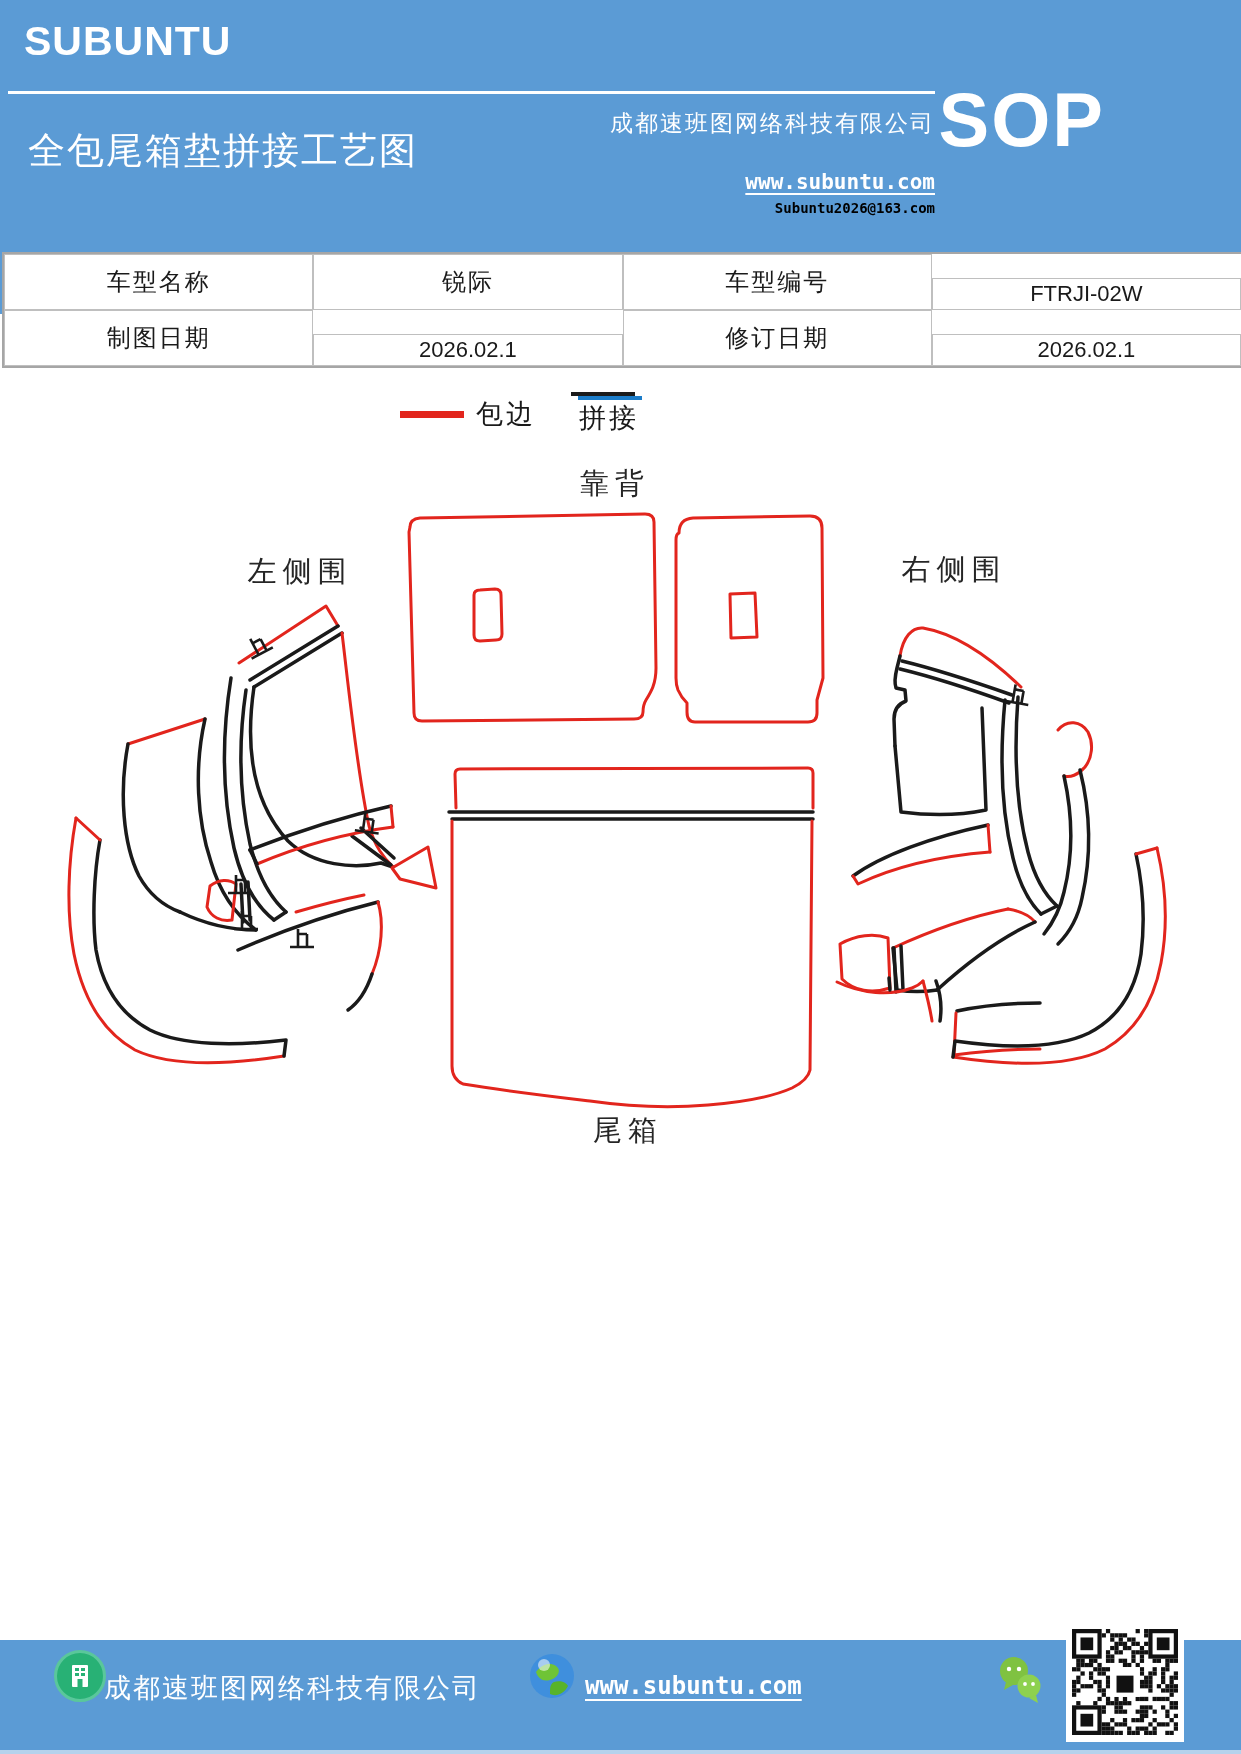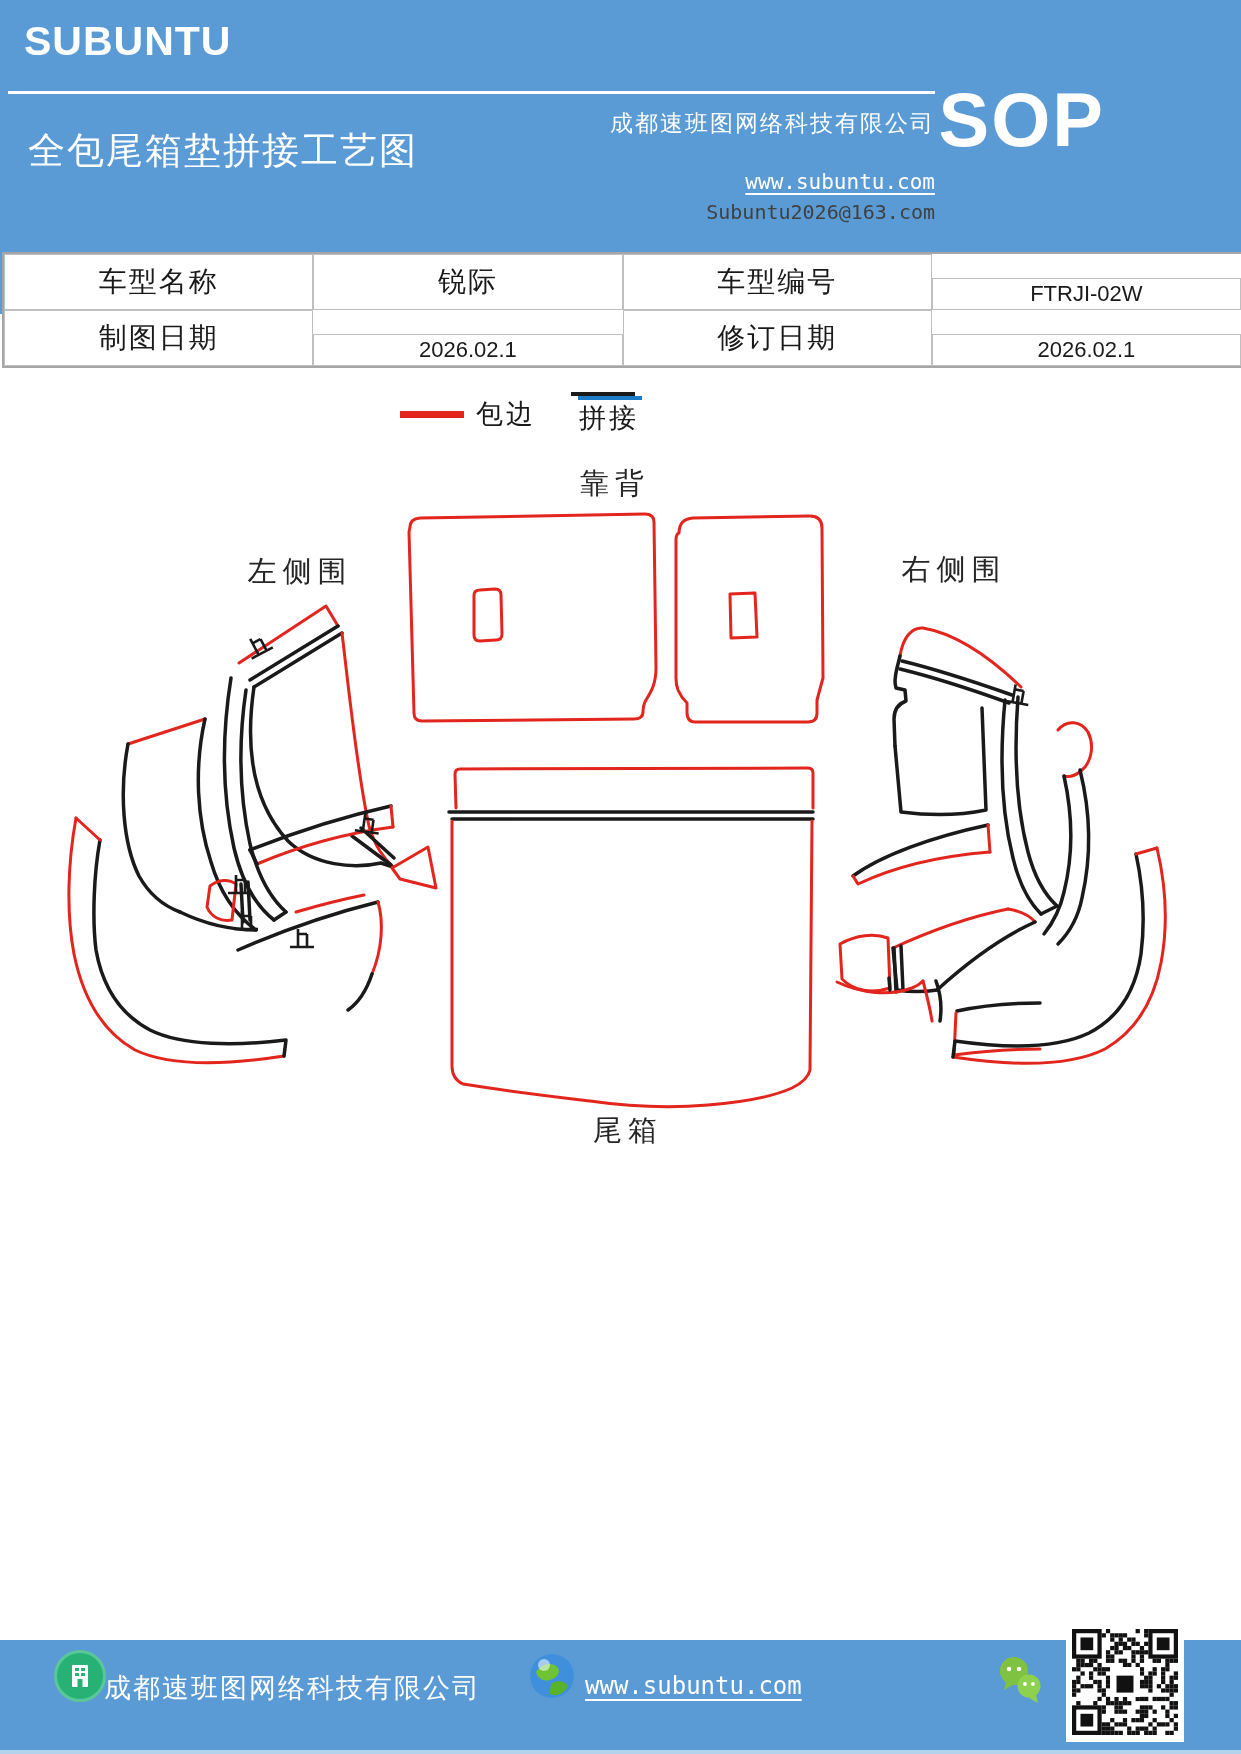--- a/index.html
+++ b/index.html
@@ -1,41 +1,41 @@
 <!DOCTYPE html>
 <html><head>
 <meta charset="utf-8">
 <style>
   html,body{margin:0;padding:0;}
   body{width:1241px;height:1754px;position:relative;background:#ffffff;
        font-family:"Liberation Sans", sans-serif;overflow:hidden;}
   .serif{font-family:"Liberation Serif","DejaVu Serif",serif;}
-  .mono{font-family:"DejaVu Sans Mono","Liberation Mono",monospace;}
+  .mono{font-family:"DejaVu Sans Mono","Liberation Mono",monospace;font-weight:bold;}
 
   
   .header{position:absolute;left:0;top:0;width:1241px;height:314px;background:#5B9BD5;}
   .logo{position:absolute;left:24px;top:18px;color:#fff;font-size:41px;font-weight:800;
         letter-spacing:1px;}
   .header-rule{position:absolute;left:8px;top:91px;width:927px;height:3px;background:#fff;}
   .doc-title{position:absolute;left:28px;top:126px;color:#fff;font-size:37px;letter-spacing:2px;}
   .company-line{position:absolute;right:306px;top:108px;color:#fff;font-size:23px;
         letter-spacing:2px;text-align:right;}
   .www-line{position:absolute;right:306px;top:170px;color:#fff;font-size:21px;
         text-decoration:underline;text-underline-offset:4px;}
-  .email-line{position:absolute;right:306px;top:200px;color:#404040;font-size:20px;}
+  .email-line{position:absolute;right:306px;top:200px;color:#000000;font-size:14px;}
   .sop{position:absolute;right:136px;top:76px;color:#fff;font-size:76px;font-weight:700;
         letter-spacing:2px;}
 
   
   .info-table{position:absolute;left:2px;top:252px;width:1237px;height:112px;
         border:2px solid #a6a6a6;display:grid;grid-template-columns:25% 25% 25% 25%;
         grid-template-rows:50% 50%;background:#fff;}
   .cell{border:1px solid #bfbfbf;display:flex;align-items:center;justify-content:center;
         color:#1a1a1a;}
-  .cell.zh{font-family:"Liberation Serif","DejaVu Serif",serif;font-size:28px;letter-spacing:2px;}
+  .cell.zh{font-family:"Liberation Serif","DejaVu Serif",serif;font-size:24px;letter-spacing:2px;}
   .cell.lat{font-size:22px;margin-top:24px;}
 
   
   .legend{position:absolute;left:0;top:392px;width:1006px;height:44px;}
   .legend-item{position:absolute;top:0;height:44px;display:flex;align-items:center;}
   .sw{height:7px;width:64px;margin-right:12px;}
   .legend-label{font-family:"Liberation Serif","DejaVu Serif",serif;font-size:27px;
         color:#1a1a1a;letter-spacing:3px;}
 
   

